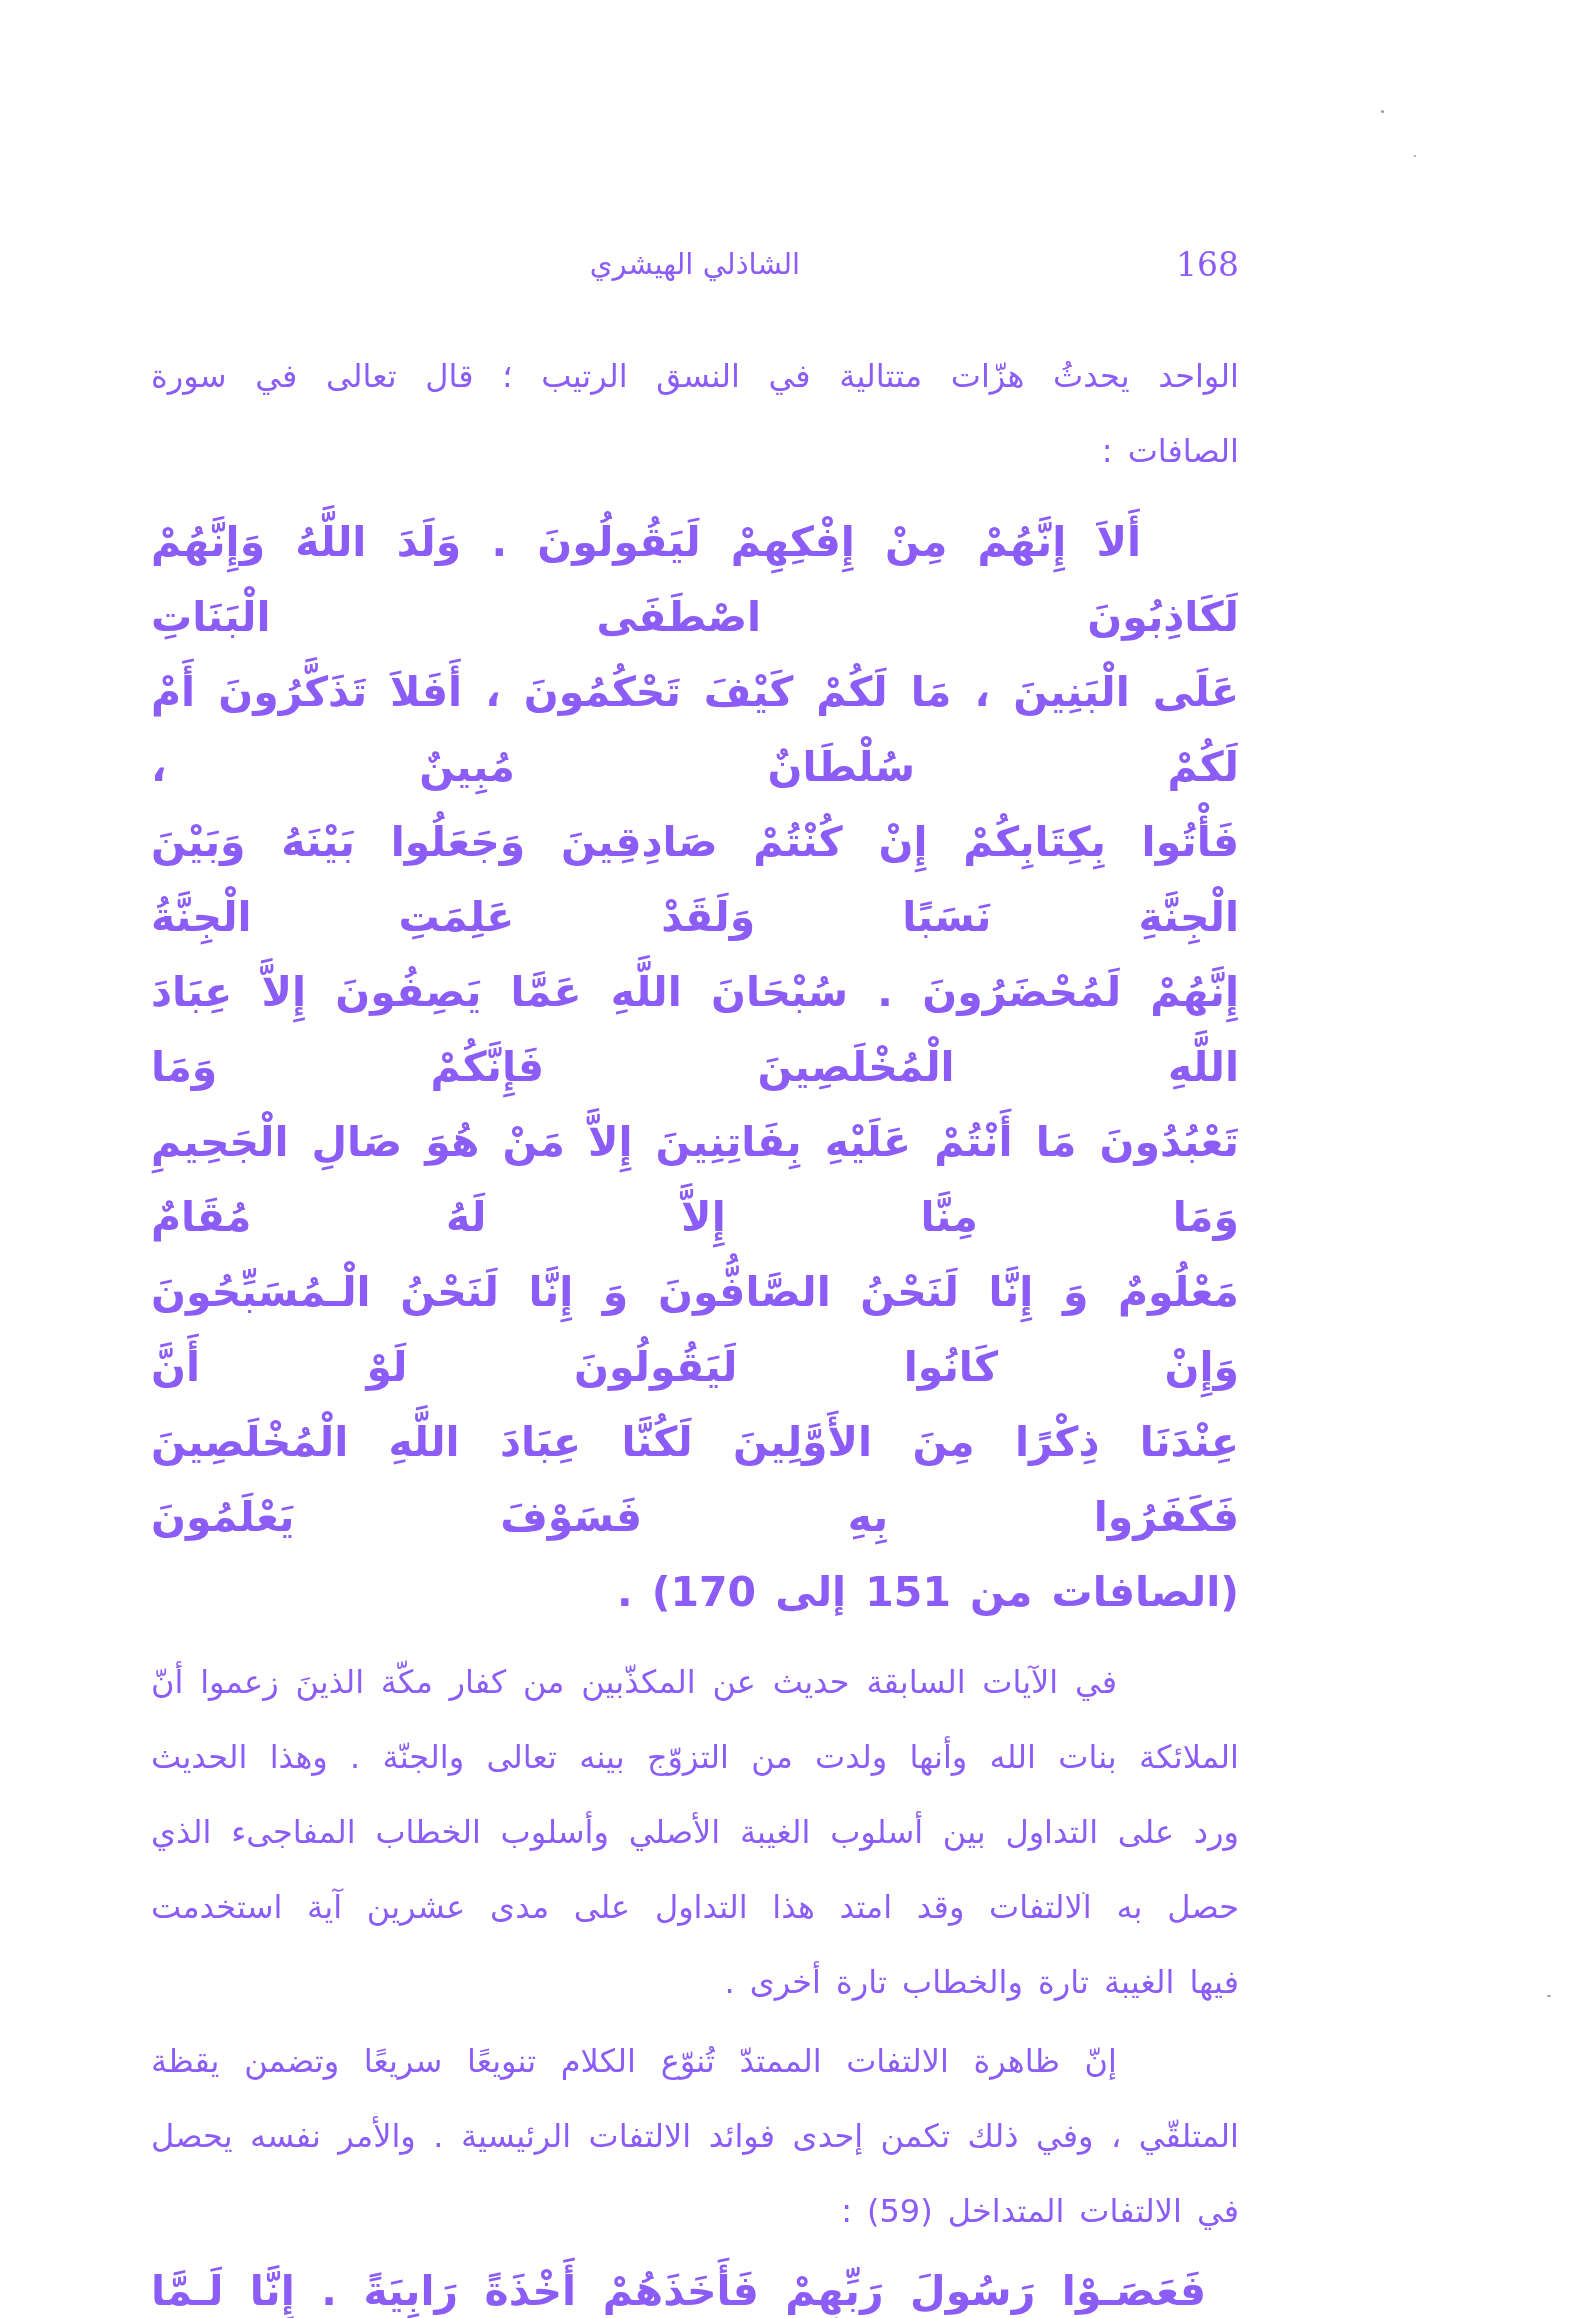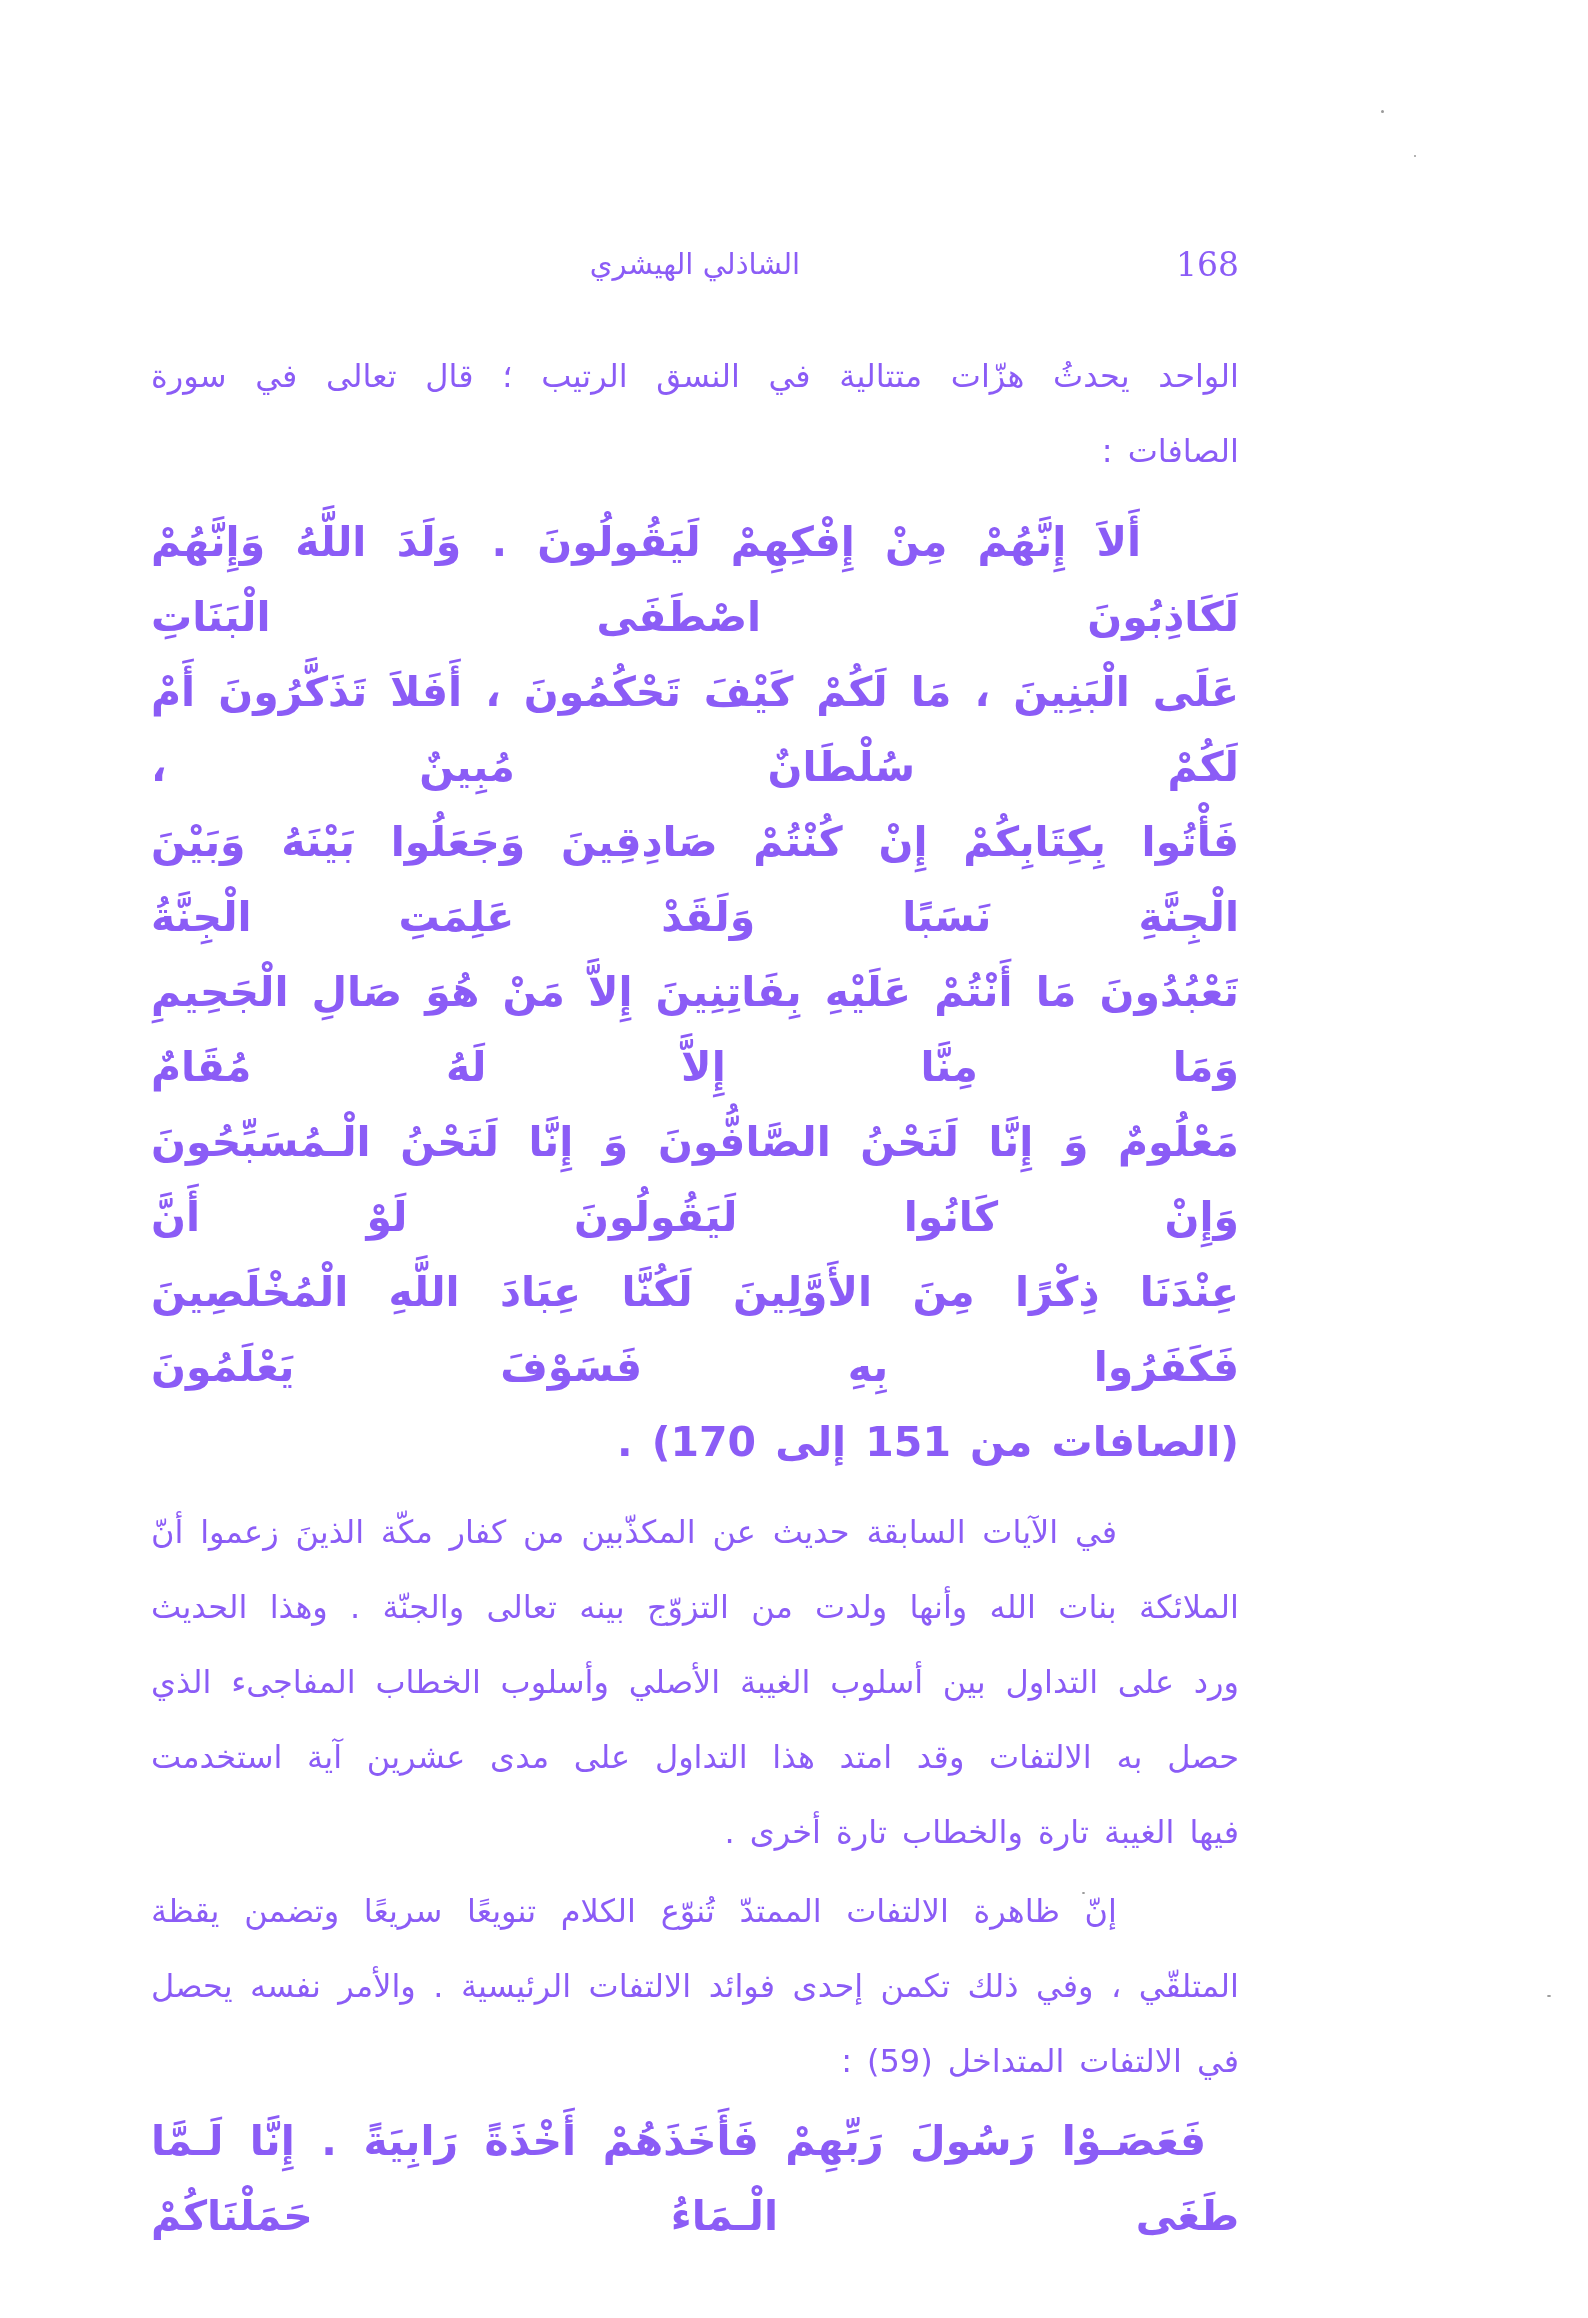--- a/index.html
+++ b/index.html
@@ -84,20 +84,21 @@
 
     <div class="para1">
       <div class="line">الواحد يحدثُ هزّات متتالية في النسق الرتيب ؛ قال تعالى في سورة</div>
       <div class="line short">الصافات :</div>
     </div>
 
     <div class="quran quran1">
       <div class="line indent-lg">أَلاَ إِنَّهُمْ مِنْ إِفْكِهِمْ لَيَقُولُونَ . وَلَدَ اللَّهُ وَإِنَّهُمْ لَكَاذِبُونَ اصْطَفَى الْبَنَاتِ</div>
       <div class="line">عَلَى الْبَنِينَ ، مَا لَكُمْ كَيْفَ تَحْكُمُونَ ، أَفَلاَ تَذَكَّرُونَ أَمْ لَكُمْ سُلْطَانٌ مُبِينٌ ،</div>
       <div class="line">فَأْتُوا بِكِتَابِكُمْ إِنْ كُنْتُمْ صَادِقِينَ وَجَعَلُوا بَيْنَهُ وَبَيْنَ الْجِنَّةِ نَسَبًا وَلَقَدْ عَلِمَتِ الْجِنَّةُ</div>
+      <div class="line">إِنَّهُمْ لَمُحْضَرُونَ . سُبْحَانَ اللَّهِ عَمَّا يَصِفُونَ إِلاَّ عِبَادَ اللَّهِ الْمُخْلَصِينَ فَإِنَّكُمْ وَمَا</div>
       <div class="line">تَعْبُدُونَ مَا أَنْتُمْ عَلَيْهِ بِفَاتِنِينَ إِلاَّ مَنْ هُوَ صَالِ الْجَحِيمِ وَمَا مِنَّا إِلاَّ لَهُ مُقَامٌ</div>
       <div class="line">مَعْلُومٌ وَ إِنَّا لَنَحْنُ الصَّافُّونَ وَ إِنَّا لَنَحْنُ الْـمُسَبِّحُونَ وَإِنْ كَانُوا لَيَقُولُونَ لَوْ أَنَّ</div>
       <div class="line">عِنْدَنَا ذِكْرًا مِنَ الأَوَّلِينَ لَكُنَّا عِبَادَ اللَّهِ الْمُخْلَصِينَ فَكَفَرُوا بِهِ فَسَوْفَ يَعْلَمُونَ</div>
       <div class="line short">(الصافات من 151 إلى 170) .</div>
     </div>
 
     <div class="para2">
       <div class="line indent-xl">في الآيات السابقة حديث عن المكذّبين من كفار مكّة الذينَ زعموا أنّ</div>
       <div class="line">الملائكة بنات الله وأنها ولدت من التزوّج بينه تعالى والجنّة . وهذا الحديث</div>
       <div class="line">ورد على التداول بين أسلوب الغيبة الأصلي وأسلوب الخطاب المفاجىء الذي</div>

